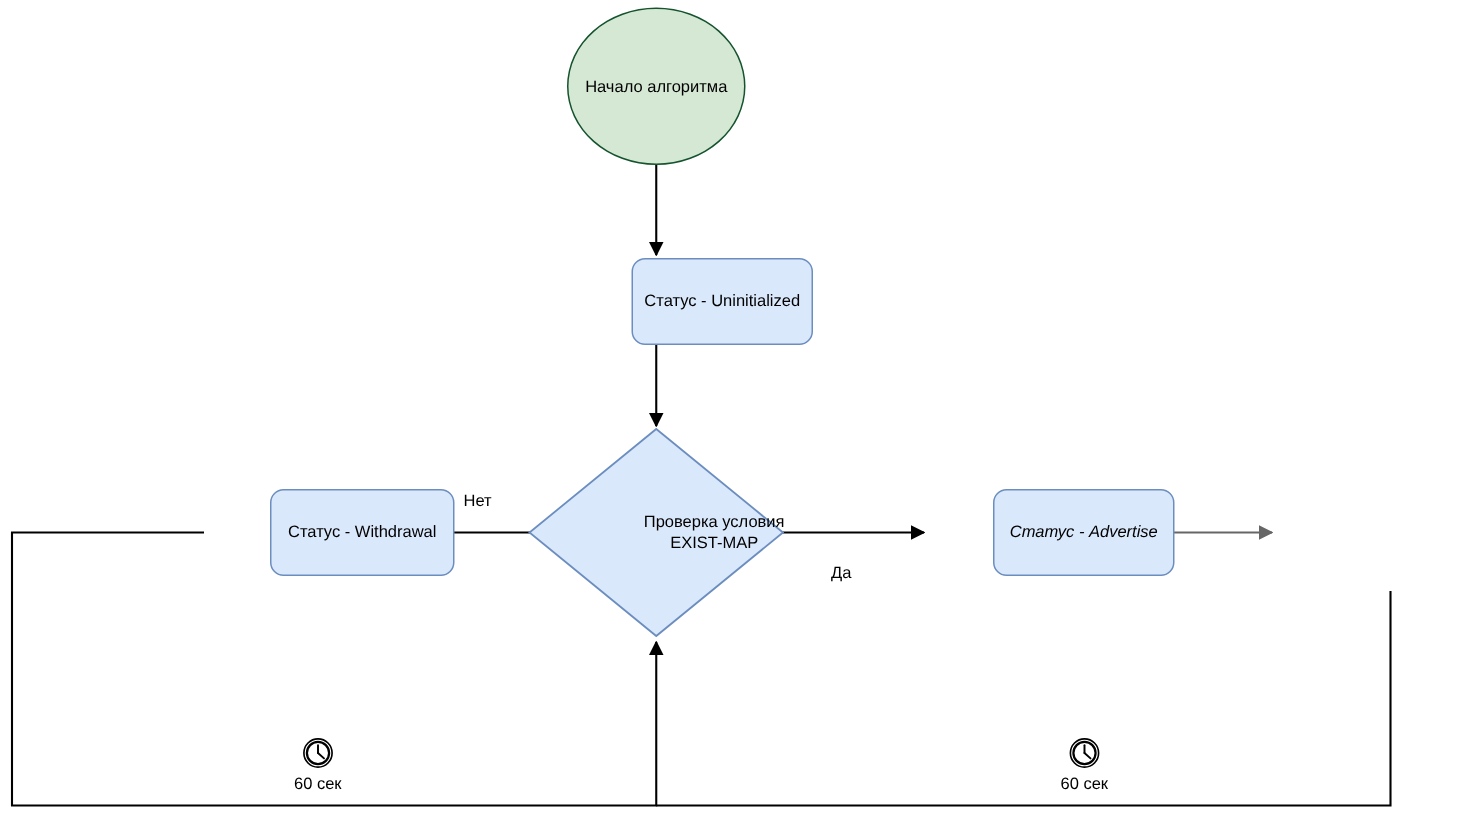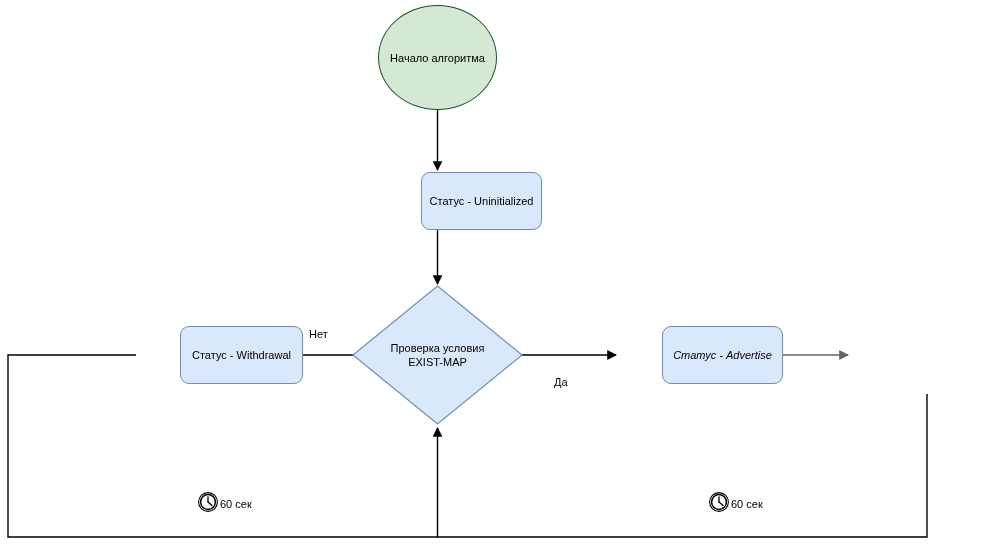--- a/index.html
+++ b/index.html
@@ -44,20 +44,21 @@
   }
   .node-process {
     border-radius: 9px;
     background: #dae8fc;
     border: 1px solid #6c8ebf;
     margin-left: 44px;
   }
   .node-decision {
     background: transparent;
     border: none;
+    justify-content: flex-end;
   }
   .decision-shape {
     position: absolute;
     left: 0;
     top: 0;
     width: 100%;
     height: 100%;
   }
   .decision-label {
     position: relative;
@@ -69,21 +70,21 @@
     color: #000000;
     background: #ffffff;
     padding: 0 2px;
     white-space: nowrap;
     z-index: 6;
   }
   .timer {
     position: absolute;
     z-index: 6;
     display: flex;
-    flex-direction: row;
+    flex-direction: column;
     align-items: center;
     background: #ffffff;
     padding: 2px 6px;
   }
   .timer-label {
     font-size: 11px;
     color: #000000;
     margin-top: 3px;
     white-space: nowrap;
   }

